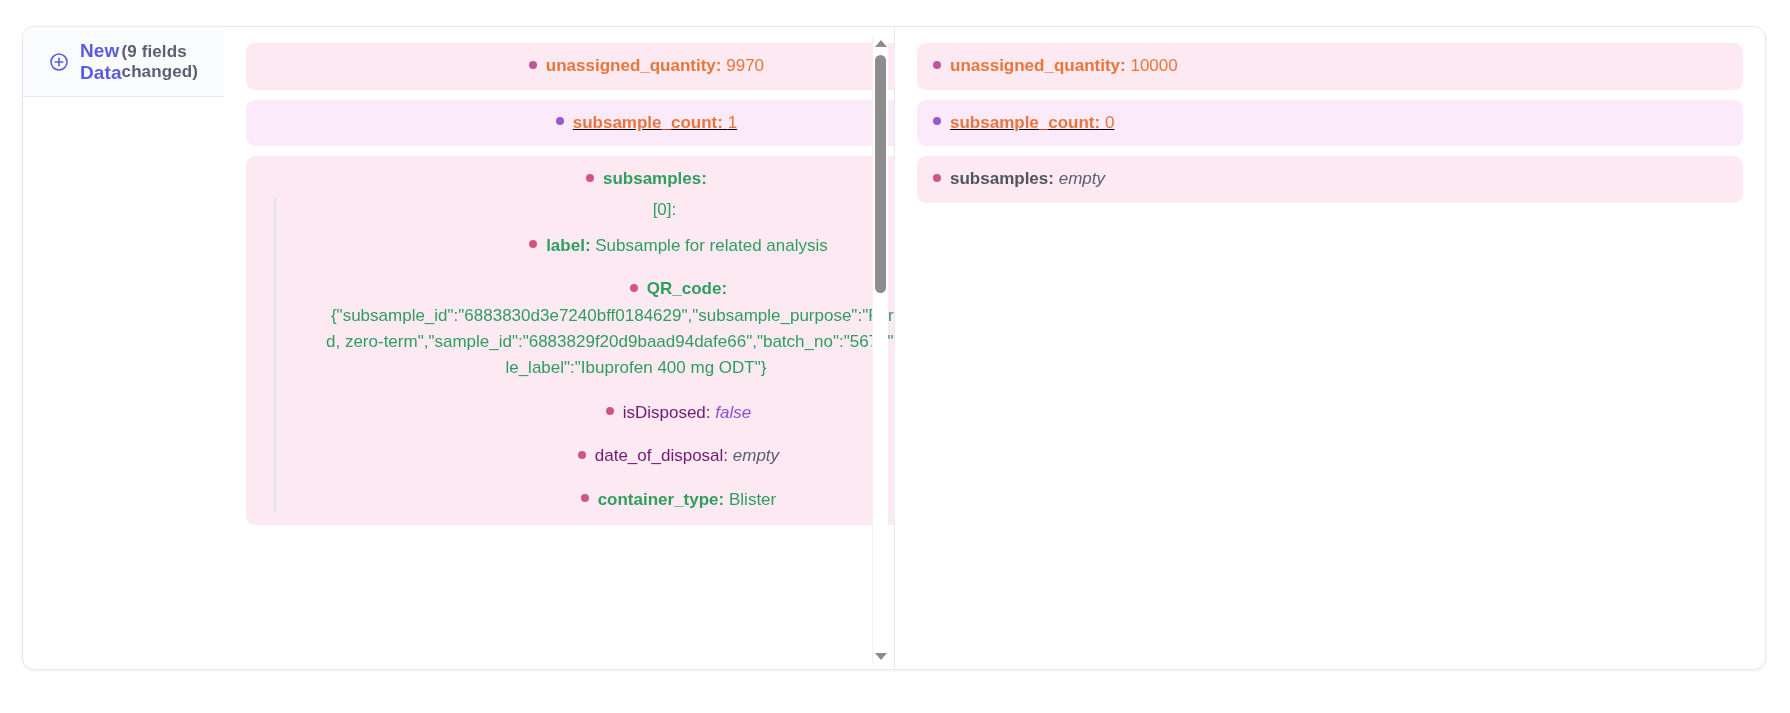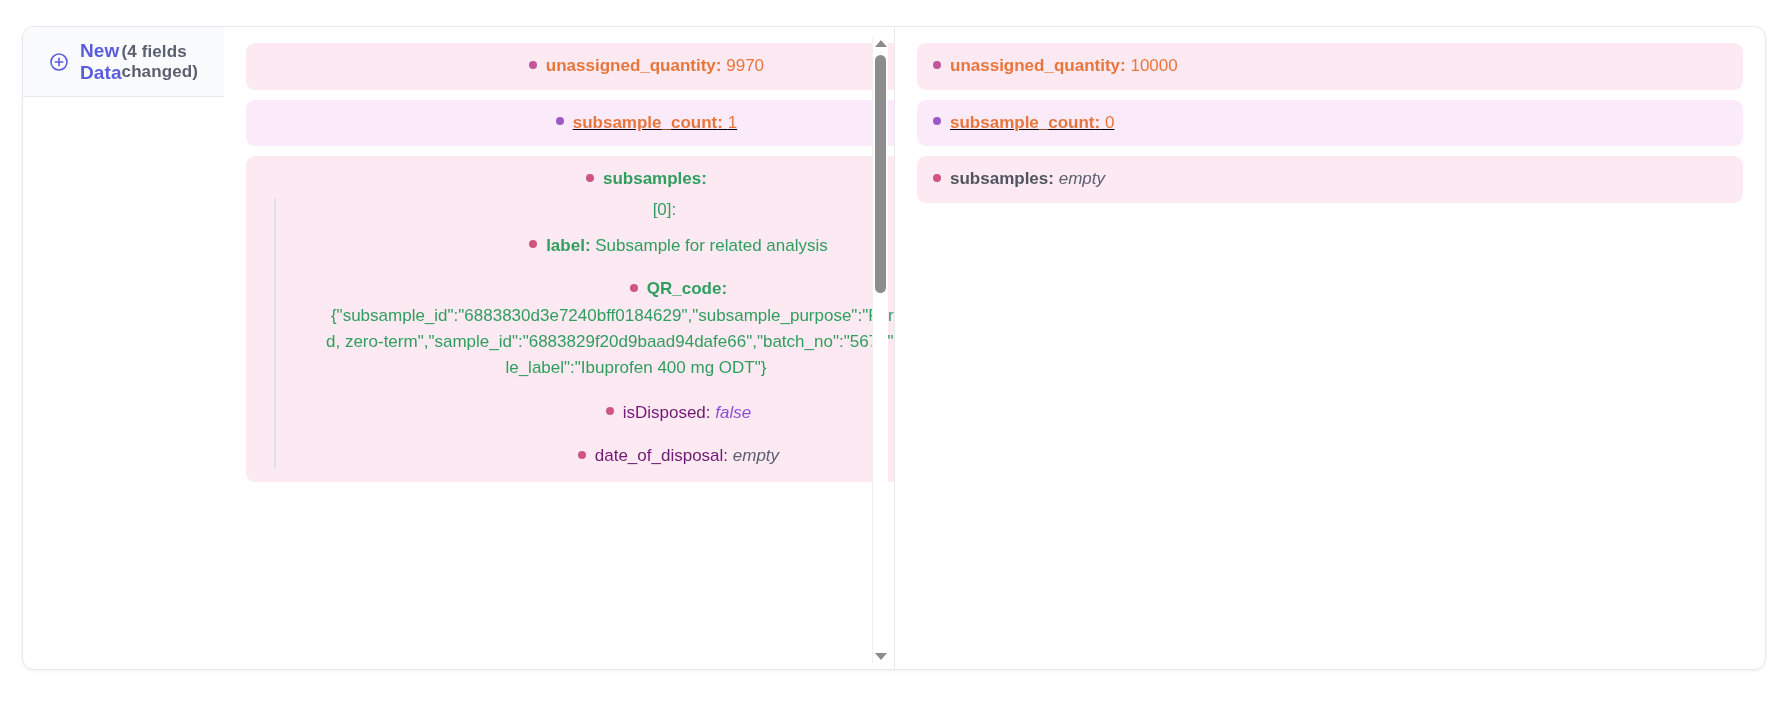--- a/index.html
+++ b/index.html
@@ -208,21 +208,21 @@
     <div class="panel-header">
       <div class="panel-header-title">
         <span class="hdr-icon">
           <svg width="20" height="20" viewBox="0 0 20 20" fill="none">
             <circle cx="10" cy="10" r="8" stroke="#5a5ce0" stroke-width="1.6"></circle>
             <path d="M10 6.2v7.6M6.2 10h7.6" stroke="#5a5ce0" stroke-width="1.6" stroke-linecap="round"></path>
           </svg>
         </span>
         <span>New Data</span>
       </div>
-      <div class="changed-count">(4 fields changed)</div>
+      <div class="changed-count">(9 fields changed)</div>
     </div>
 
     <div class="panel-body">
       <div class="rows">
 
         <div class="row tint-a">
           <span class="bullet b-plum"></span><span class="k-orange">unassigned_quantity</span><span class="k-orange">:</span>
           <span class="v-orange">9970</span>
         </div>
 
@@ -256,20 +256,24 @@
               <div class="nest-item">
                 <span class="bullet b-rose"></span><span class="k-gray-n">isDisposed</span><span class="k-gray-n">:</span>
                 <span class="v-purple">false</span>
               </div>
 
               <div class="nest-item">
                 <span class="bullet b-rose"></span><span class="k-gray-n">date_of_disposal</span><span class="k-gray-n">:</span>
                 <span class="v-gray em">empty</span>
               </div>
 
+              <div class="nest-item">
+                <span class="bullet b-rose"></span><span class="k-green">container_type</span><span class="k-green">:</span>
+                <span class="v-green">Blister</span>
+              </div>
 
             </div>
           </div>
         </div>
 
       </div>
 
       <div class="scrollbar">
         <div class="sb-arrow up">
             <span class="sb-tri up"></span>

